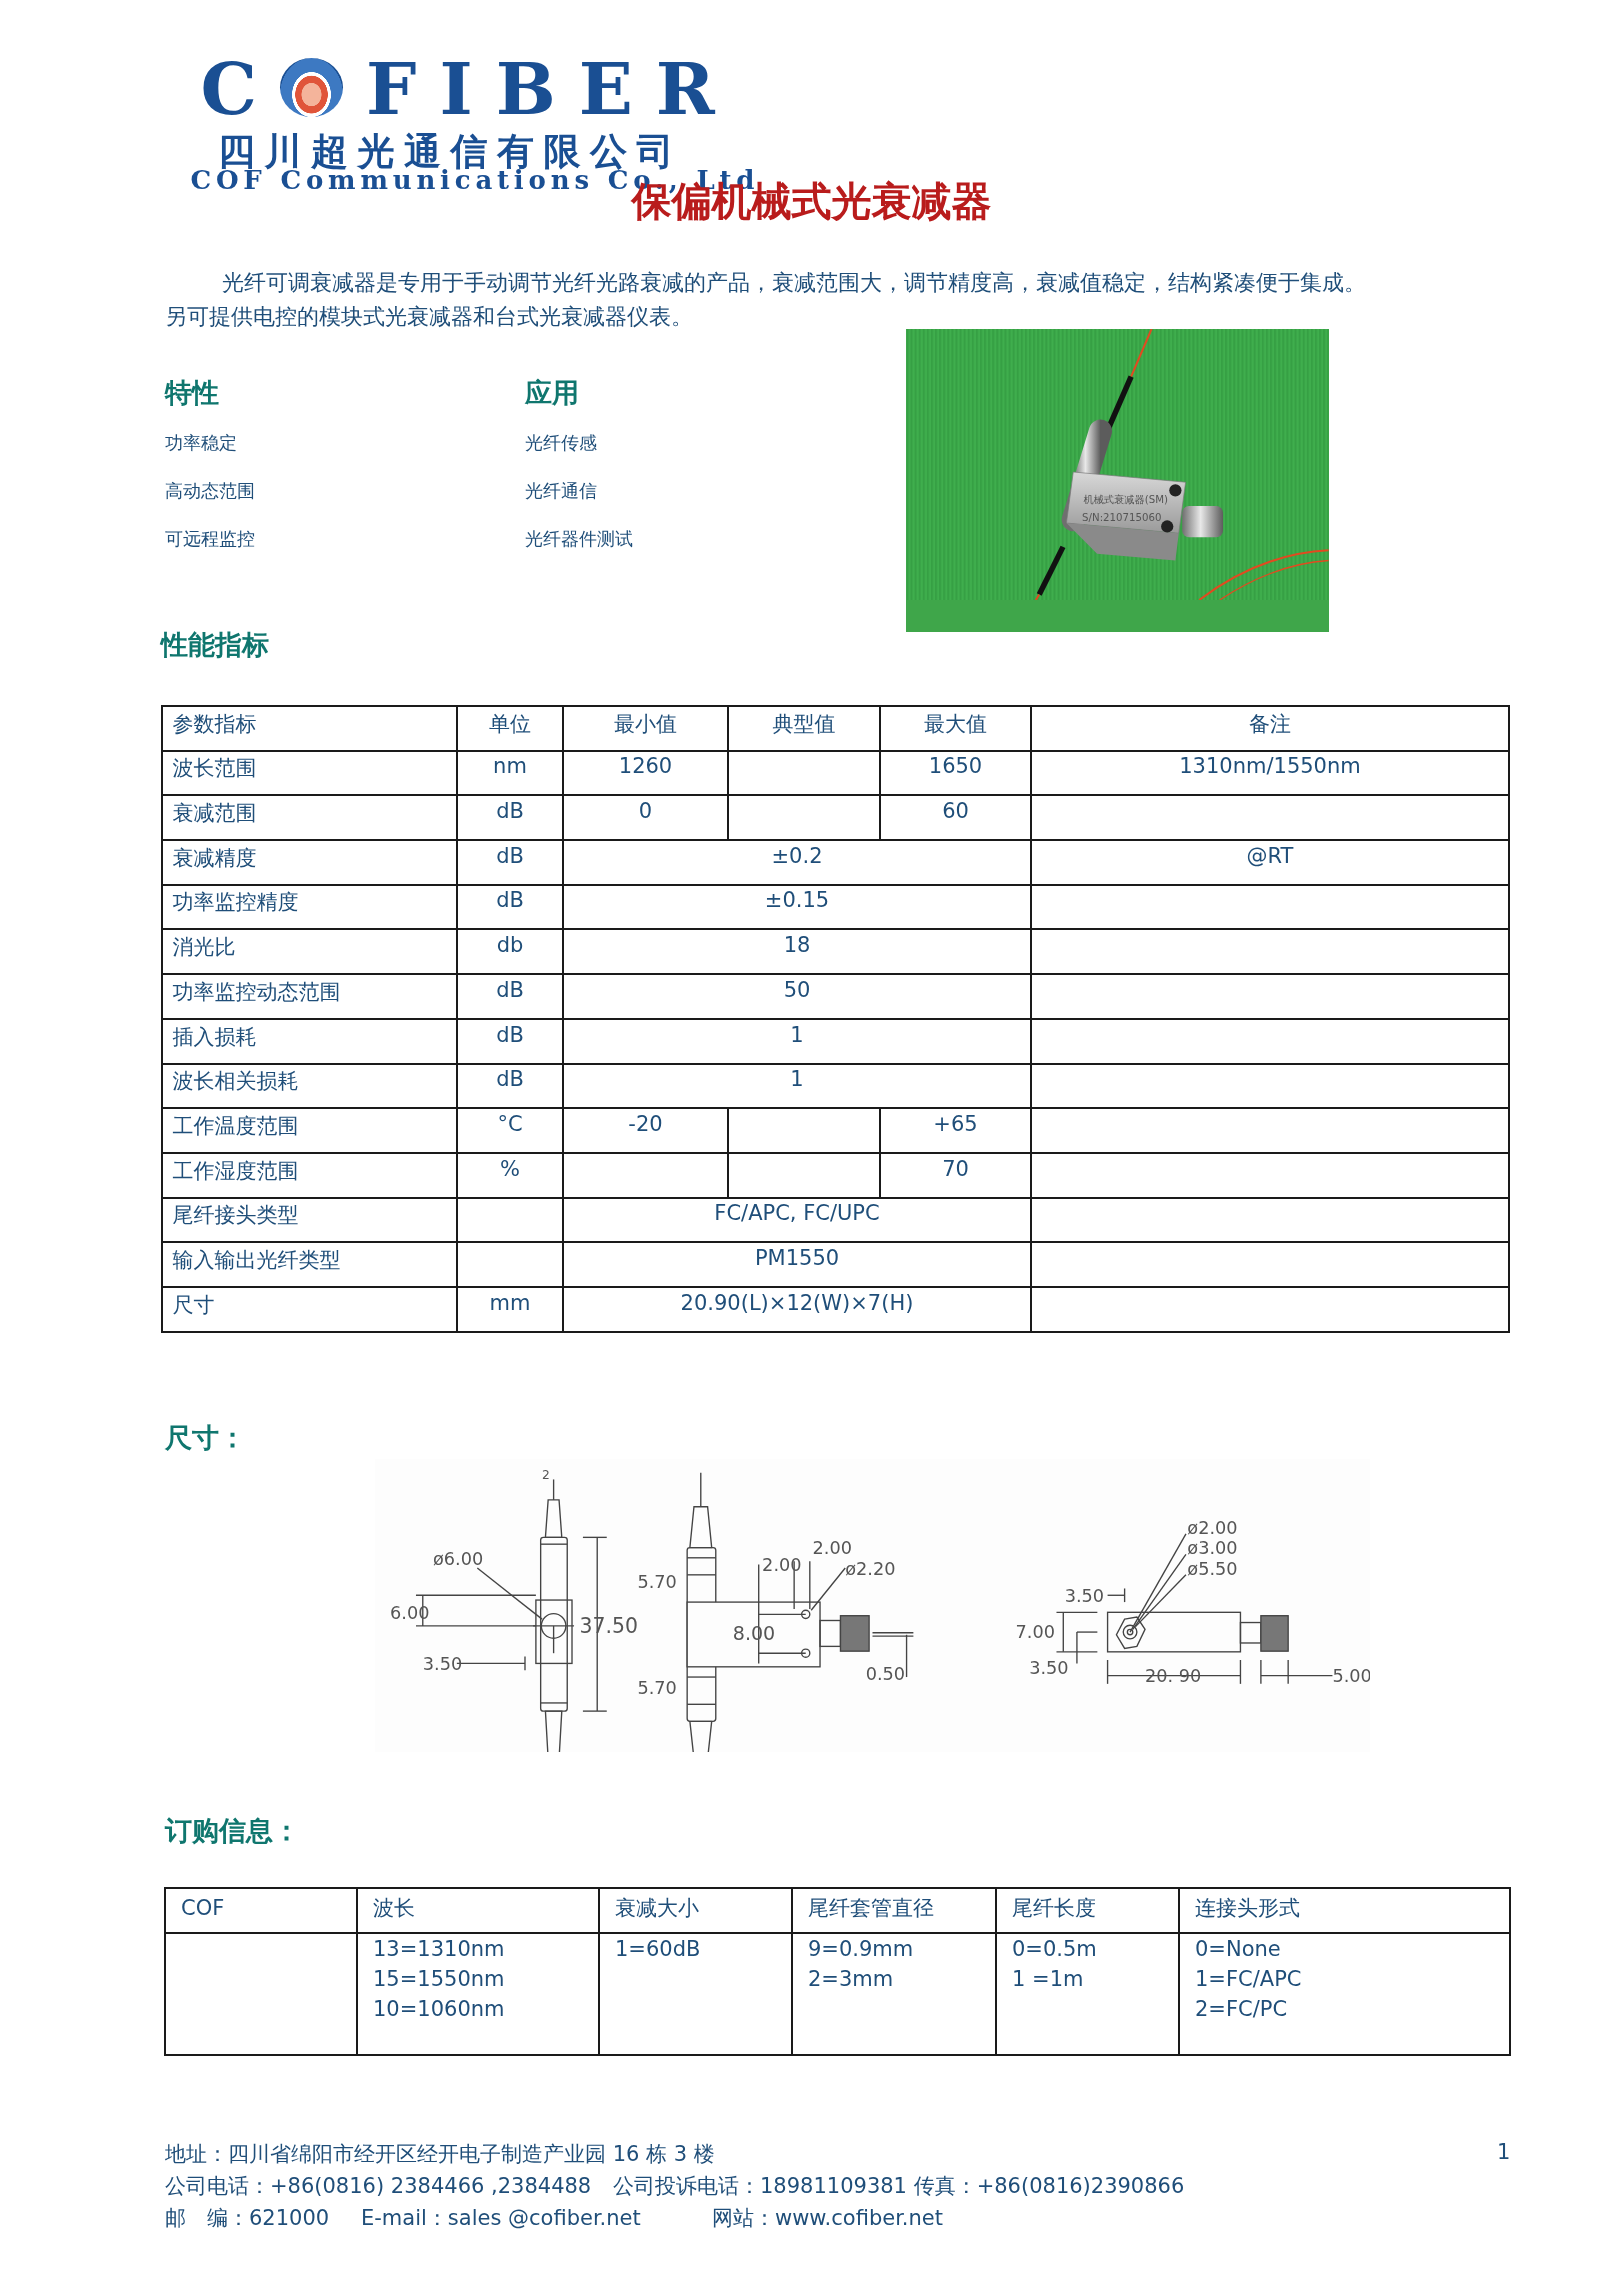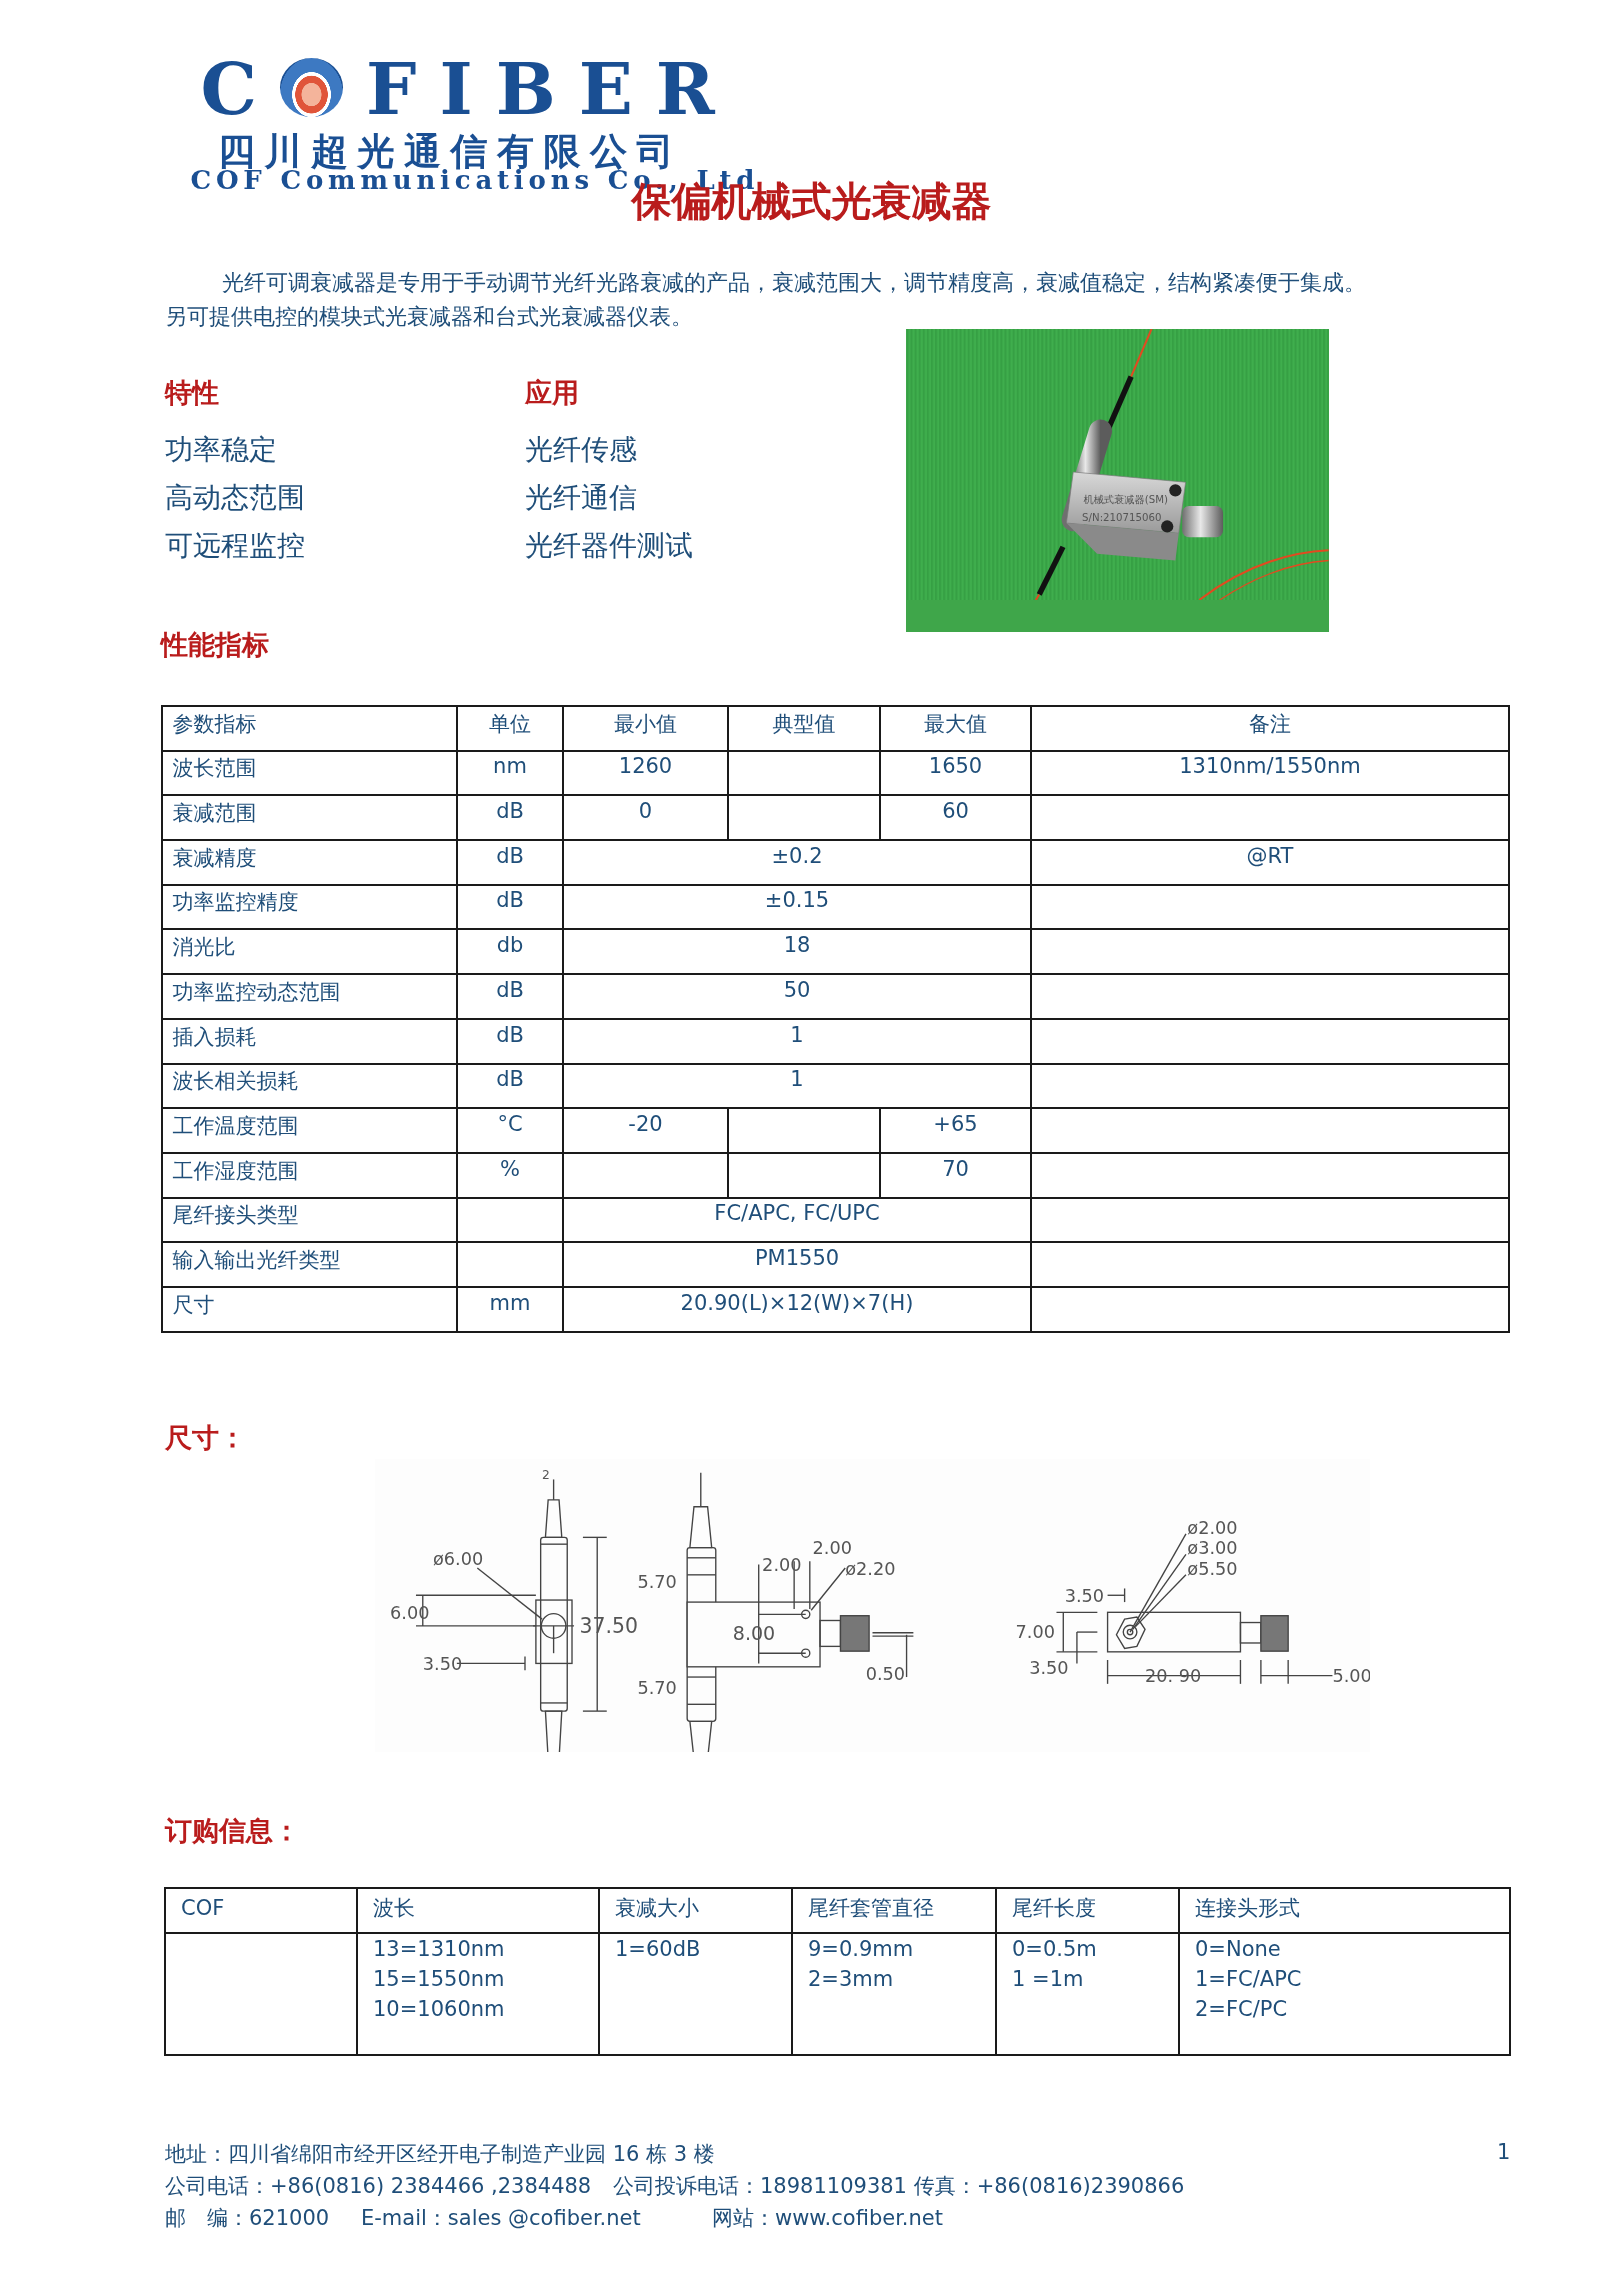--- a/index.html
+++ b/index.html
@@ -17,22 +17,22 @@
   #logo .cn { position: absolute; left: 31px; top: 83px; font-size: 37px; letter-spacing: 9.5px; color: #1a4f93; line-height: 41px; font-weight: bold; }
   #logo .en { position: absolute; left: 3.4px; top: 119px; font-family: "DejaVu Serif", "Liberation Serif", serif;
               font-weight: bold; font-size: 26px; letter-spacing: 4.8px; color: #1a4f93; line-height: 27px; }
 
   #title { left: 0; width: 1623px; top: 174px; text-align: center; font-size: 40px; font-weight: bold;
            font-family: "DejaVu Serif", "Liberation Serif", serif; color: #b91c1c; }
 
   #intro { left: 165px; top: 266px; width: 1346px; font-size: 22px; line-height: 34px; color: #1f4e79; }
   #intro .p1 { text-indent: 57px; }
 
-  .h2 { font-size: 27px; font-weight: bold; color: #b91c1c; font-family: "DejaVu Serif", "Liberation Serif", serif; }
-  .item { font-size: 28px; color: #1f4e79; }
+  .h2 { font-size: 27px; font-weight: bold; color: #0f766e; font-family: "DejaVu Serif", "Liberation Serif", serif; }
+  .item { font-size: 18px; color: #1f4e79; }
 
   #photo { left: 906px; top: 329px; width: 423px; height: 303px; background: #3fa64a; overflow: hidden; }
 
   
   #spec { left: 161px; top: 705px; width: 1347px; border-collapse: collapse; table-layout: fixed; }
   #spec td { border: 2px solid #1a1a1a; height: 40px; font-size: 21px; color: #1f4e79; padding: 0 9.5px;
              vertical-align: top; padding-top: 2.7px; text-align: center; }
   #spec td.name { text-align: left; }
 
   

